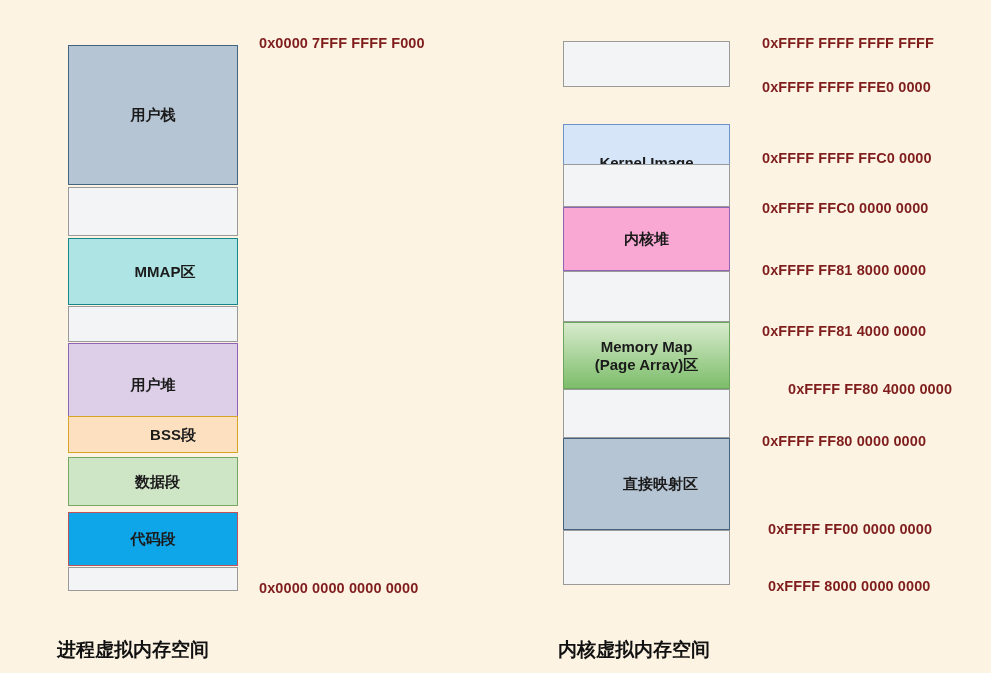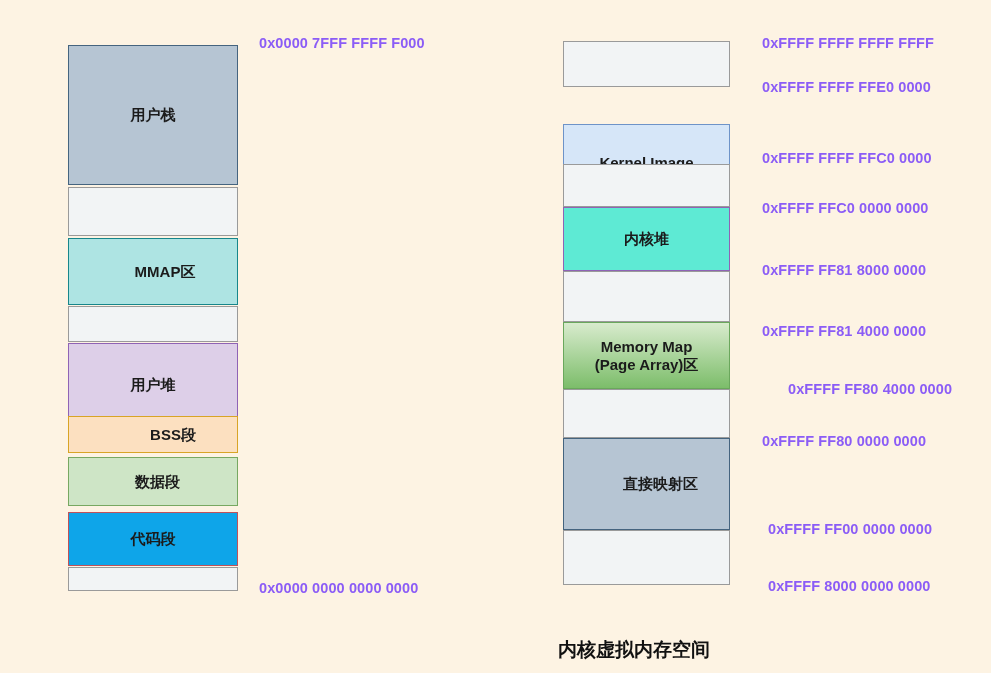--- a/index.html
+++ b/index.html
@@ -38,21 +38,21 @@
   }
   .mem-block .block-label {
     display: block;
     padding: 0 4px;
     white-space: pre-line;
   }
   .addr-label {
     position: absolute;
     font-weight: bold;
     font-size: 14.5px;
-    color: #8b5cf6;
+    color: #7f1d1d;
     letter-spacing: 0.1px;
     white-space: nowrap;
   }
   .caption {
     position: absolute;
     font-weight: bold;
     font-size: 19px;
     color: #111111;
     white-space: nowrap;
   }
@@ -86,21 +86,21 @@
       <div class="mem-block" style="left: 68px; top: 567px; width: 170px; height: 24px; background: rgb(242, 244, 245); border-color: rgb(154, 154, 154);"></div>
       <div class="addr-label" style="left: 259px; top: 35px;">0x0000 7FFF FFFF F000</div>
       <div class="addr-label" style="left: 259px; top: 580px;">0x0000 0000 0000 0000</div>
     </div>
   <div class="diagram-column">
       <div class="mem-block" style="left: 563px; top: 41px; width: 167px; height: 46px; background: rgb(242, 244, 245); border-color: rgb(154, 154, 154);"></div>
       <div class="mem-block" style="left: 563px; top: 87px; width: 167px; height: 77px; background: rgb(214, 230, 248); border-color: rgb(110, 147, 200); margin-top: 37px;">
         <span class="block-label">Kernel Image</span>
       </div>
       <div class="mem-block" style="left: 563px; top: 164px; width: 167px; height: 43px; background: rgb(242, 244, 245); border-color: rgb(154, 154, 154);"></div>
-      <div class="mem-block" style="left: 563px; top: 207px; width: 167px; height: 64px; background: #5eead4; border-color: rgb(143, 99, 181);">
+      <div class="mem-block" style="left: 563px; top: 207px; width: 167px; height: 64px; background: #f9a8d4; border-color: rgb(143, 99, 181);">
         <span class="block-label">内核堆</span>
       </div>
       <div class="mem-block" style="left: 563px; top: 271px; width: 167px; height: 51px; background: rgb(242, 244, 245); border-color: rgb(154, 154, 154);"></div>
       <div class="mem-block" style="left: 563px; top: 322px; width: 167px; height: 67px; background: linear-gradient(rgb(216, 235, 205) 0%, rgb(124, 189, 106) 100%); border-color: rgb(106, 167, 92);">
         <span class="block-label">Memory Map
 (Page Array)区</span>
       </div>
       <div class="mem-block" style="left: 563px; top: 389px; width: 167px; height: 49px; background: rgb(242, 244, 245); border-color: rgb(154, 154, 154);"></div>
       <div class="mem-block" style="left: 563px; top: 438px; width: 167px; height: 92px; background: rgb(182, 197, 211); border-color: rgb(69, 100, 127); padding-left: 28px;">
         <span class="block-label">直接映射区</span>
@@ -111,15 +111,16 @@
       <div class="addr-label" style="left: 762px; top: 150px;">0xFFFF FFFF FFC0 0000</div>
       <div class="addr-label" style="left: 762px; top: 200px;">0xFFFF FFC0 0000 0000</div>
       <div class="addr-label" style="left: 762px; top: 262px;">0xFFFF FF81 8000 0000</div>
       <div class="addr-label" style="left: 762px; top: 323px;">0xFFFF FF81 4000 0000</div>
       <div class="addr-label" style="left: 762px; top: 381px; margin-left: 26px;">0xFFFF FF80 4000 0000</div>
       <div class="addr-label" style="left: 762px; top: 433px;">0xFFFF FF80 0000 0000</div>
       <div class="addr-label" style="left: 768px; top: 521px;">0xFFFF FF00 0000 0000</div>
       <div class="addr-label" style="left: 768px; top: 578px;">0xFFFF 8000 0000 0000</div>
     </div>
 
+  <div class="caption" style="left: 57px; top: 637px;">进程虚拟内存空间</div>
   <div class="caption" style="left: 558px; top: 637px;">内核虚拟内存空间</div>
 
 </div>
 
 </body></html>

